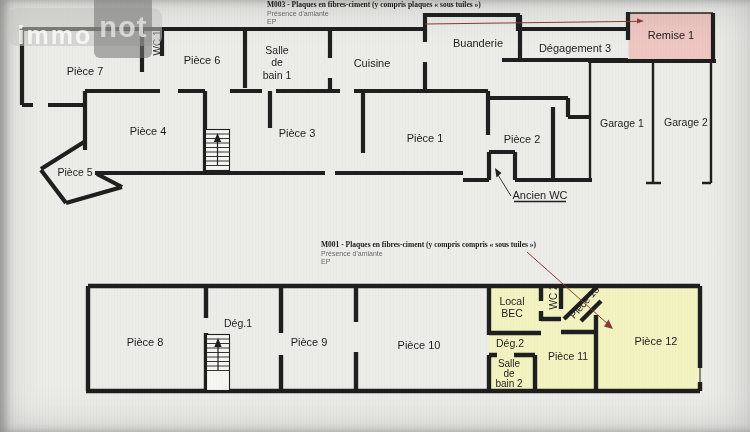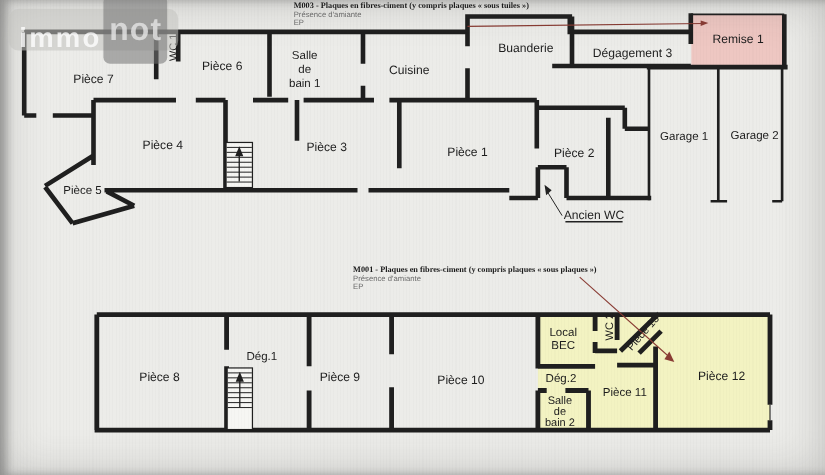--- a/index.html
+++ b/index.html
@@ -50,21 +50,21 @@
     <span class="wm-not">not</span>
   </div>
 
   <div class="annotation top">
     <div class="a-title">M003 - Plaques en fibres-ciment (y compris plaques « sous tuiles »)</div>
     <div class="a-sub">Présence d'amiante</div>
     <div class="a-sub">EP</div>
   </div>
 
   <div class="annotation bottom">
-    <div class="a-title">M001 - Plaques en fibres-ciment (y compris plaques « sous plaques »)</div>
+    <div class="a-title">M001 - Plaques en fibres-ciment (y compris compris « sous tuiles »)</div>
     <div class="a-sub">Présence d'amiante</div>
     <div class="a-sub">EP</div>
   </div>
 
   <svg class="plan-svg" width="750" height="432" viewBox="0 0 750 432">
 
     <rect x="628.5" y="13" width="85" height="48" fill="#eec7c2"></rect>
     <rect x="489" y="286" width="211" height="105" fill="#f3f3c2"></rect>
 
     <path fill="none" stroke="#1f1f1f" stroke-width="4.2" d="M22,29 H425 M425,29 V15 H518 V29 H628 M713,13 V61 M588,61 H716 M628,12 V40

